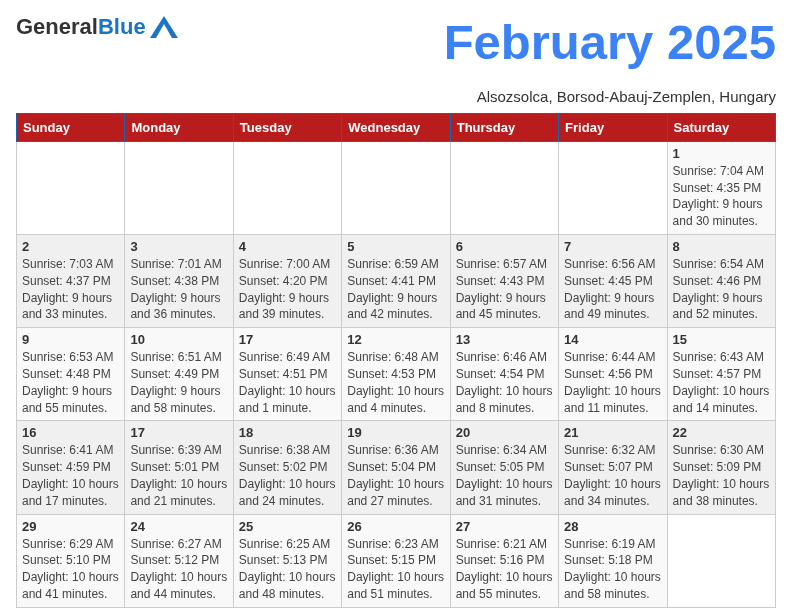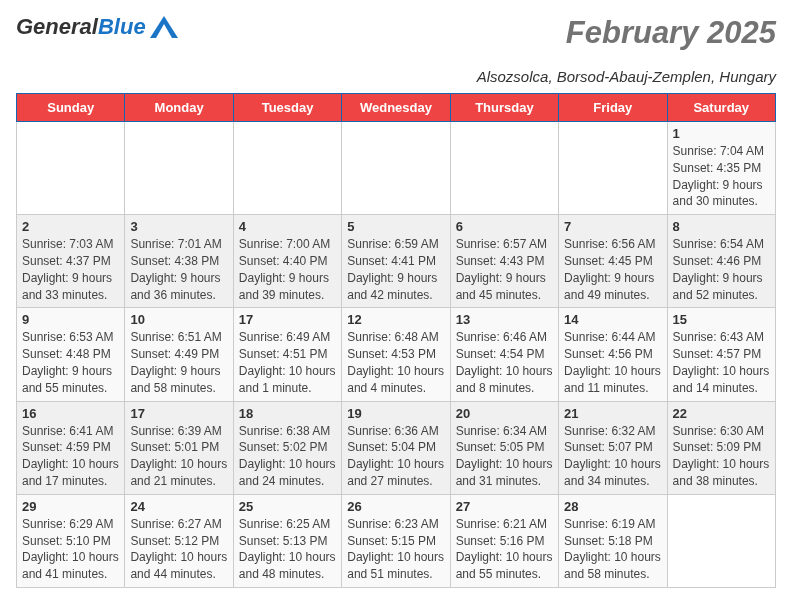--- a/index.html
+++ b/index.html
@@ -8,61 +8,60 @@
       background: #fff;
       width: 792px;
       min-height: 612px;
       padding: 16px;
     }
     .header {
       display: flex;
       justify-content: space-between;
       align-items: flex-start;
       margin-bottom: 8px;
-      font-style: italic;
     }
     .logo {
       display: flex;
       flex-direction: column;
       align-items: flex-start;
     }
     .logo-text {
       font-size: 22px;
       font-weight: bold;
       color: #333;
       line-height: 1;
     }
     .logo-text .general { color: #333; }
     .logo-text .blue { color: #1a75c7; }
     .title-block {
       text-align: right;
     }
     .month-year {
-      font-size: 31px;
+      font-size: 49px;
       font-weight: bold;
-      color: #737373;
+      color: #3b82f6;
       line-height: 1.1;
     }
     .location {
       font-size: 15px;
       color: #333;
       margin-top: 18px;
     }
     .calendar {
       width: 100%;
       border-collapse: collapse;
       border: 1px solid #ccc;
     }
     .calendar th {
-      background: #ef4444;
+      background: #b91c1c;
       color: #fff;
       font-size: 13px;
       font-weight: bold;
       padding: 6px 6px;
-      text-align: center;
+      text-align: left;
       border: 1px solid #1565b0;
     }
     .calendar td {
       vertical-align: top;
       border: 1px solid #ccc;
       padding: 4px 5px;
       width: calc(100% / 7);
       min-height: 80px;
       background: #fff;
       font-size: 10.5px;
@@ -147,21 +146,21 @@
         </td>
         <td>
           <span class="day-num">3</span>
           <div class="day-info">Sunrise: 7:01 AM
 Sunset: 4:38 PM
 Daylight: 9 hours and 36 minutes.</div>
         </td>
         <td>
           <span class="day-num">4</span>
           <div class="day-info">Sunrise: 7:00 AM
-Sunset: 4:40 PM
+Sunset: 4:20 PM
 Daylight: 9 hours and 39 minutes.</div>
         </td>
         <td>
           <span class="day-num">5</span>
           <div class="day-info">Sunrise: 6:59 AM
 Sunset: 4:41 PM
 Daylight: 9 hours and 42 minutes.</div>
         </td>
         <td>
           <span class="day-num">6</span>

